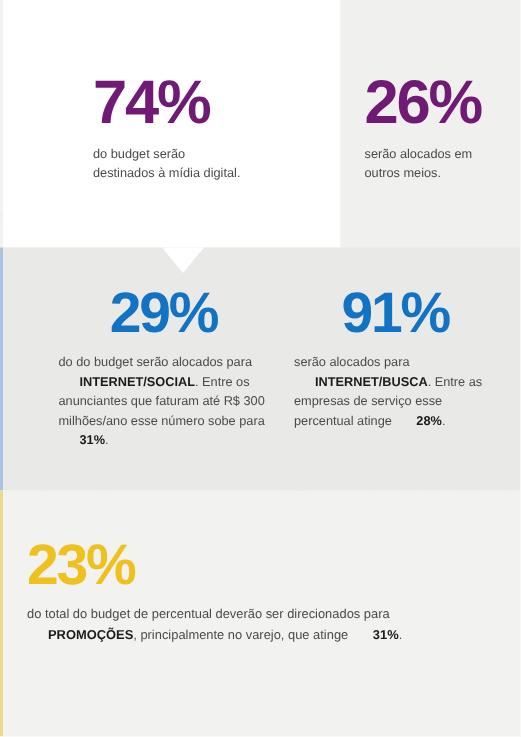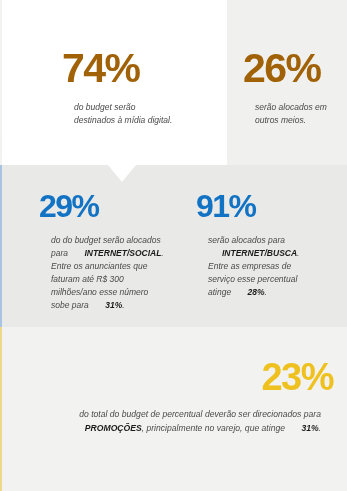--- a/index.html
+++ b/index.html
@@ -112,39 +112,38 @@
 
   .stat-block { position: absolute; }
 
   .stat-number {
     font-weight: bold;
     letter-spacing: -1.5px;
     line-height: 1;
     margin: 0 0 7px 0;
     white-space: nowrap;
   }
-  .stat-number.navy  { color: #a16207; font-size: 41px; }
-  .stat-number.blue   { color: #1273c4; font-size: 32px; }
+  .stat-number.navy  { color: #701a75; font-size: 41px; }
+  .stat-number.blue   { color: #1273c4; font-size: 38px; text-align: center; }
   .stat-number.yellow { color: #eec11f; font-size: 38px; }
 
   .stat-text {
     color: #4a4a4a;
     font-size: 8.5px;
     line-height: 1.52;
-    margin: 12px;
-    font-style: italic;
+    margin: 0;
   }
   .stat-text b { color: #1b1b1b; font-weight: bold; padding-left: 14px; }
 
   
   #block-74 { left: 62px;  top: 48px;  width: 150px; }
   #block-26 { left: 243px; top: 48px;  width: 100px; }
   #block-29 { left: 39px;  top: 190px; width: 140px; }
   #block-22 { left: 196px; top: 190px; width: 135px; }
-  #block-23 { left: 18px;  top: 358px; width: 315px; text-align: right; }
+  #block-23 { left: 18px;  top: 358px; width: 315px; text-align: left; }
   #block-23 .stat-text { line-height: 1.58; font-size: 8.6px; }
 
   
   .logo {
     position: absolute;
     right: 12px;
     bottom: 10px;
     z-index: 4;
     text-align: center;
     width: 52px;

